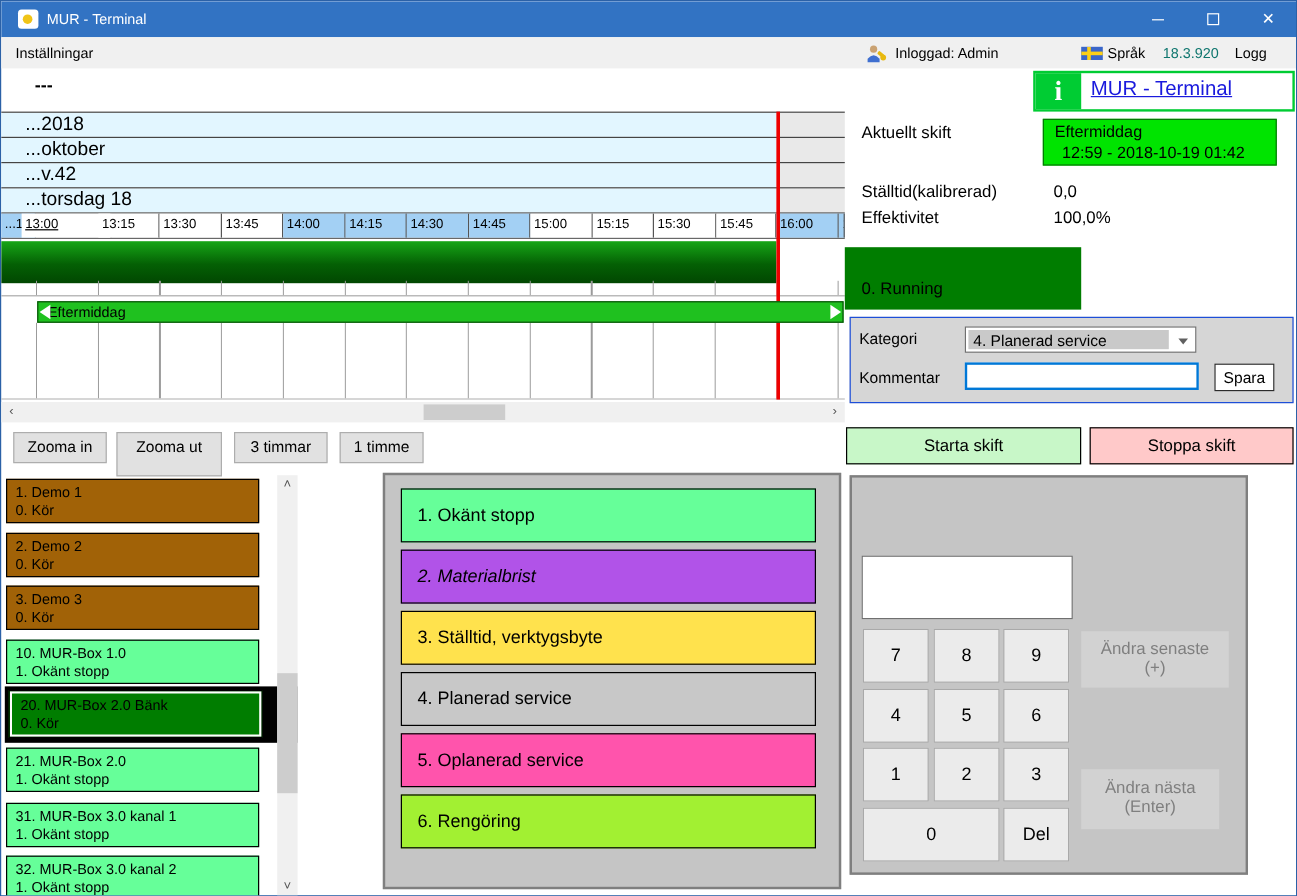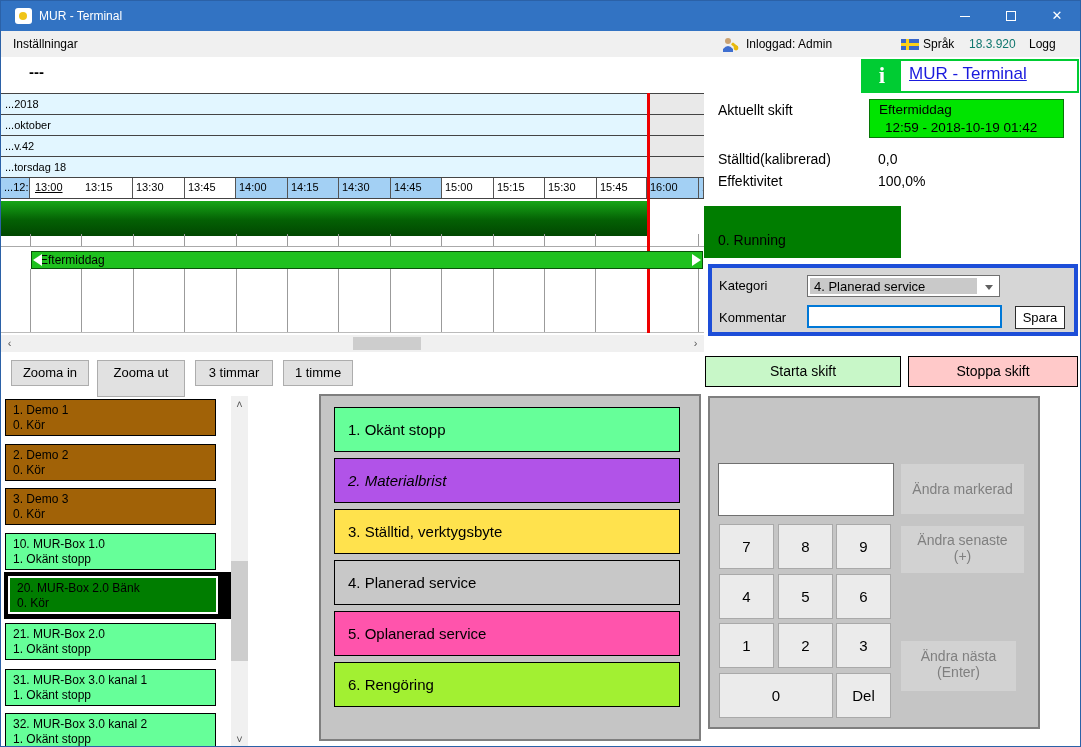--- a/index.html
+++ b/index.html
@@ -16,21 +16,21 @@
   .wbtn .sq{position:absolute;left:18px;top:10px;width:10px;height:10px;border:1px solid #fff;}
   .wbtn .x{font-size:13px;line-height:30px;}
   
   .menubar{left:0;top:30px;width:100%;height:26px;background:#f0f0f0;font-size:12px;color:#000;}
   .menubar span{line-height:26px;}
   .flag{top:8px;width:18px;height:11px;background:#3a66c9;overflow:hidden;}
   .flag::before{content:"";position:absolute;left:0;top:4px;width:18px;height:3px;background:#fdd017;}
   .flag::after{content:"";position:absolute;left:5px;top:0;width:3px;height:11px;background:#fdd017;}
   
   .mlabel{left:28px;top:62px;font-size:15px;font-weight:bold;}
-  .srow{left:0;width:703px;height:21px;border-top:1px solid #444;font-size:11px;line-height:20px;padding-left:4px;background:linear-gradient(to right,#e2f6ff 0 646px,#e9e9e9 646px);}
+  .srow{left:0;width:703px;height:21px;border-top:1px solid #444;font-size:16px;line-height:20px;padding-left:20px;background:linear-gradient(to right,#e2f6ff 0 646px,#e9e9e9 646px);}
   .timerow{left:0;top:176px;width:703px;height:22px;border-top:1px solid #444;border-bottom:1px solid #444;}
   .tcell{top:0;height:20px;border-right:1px solid #555;font-size:11px;line-height:19px;padding-left:3px;background:#fff;overflow:hidden;}
   .tcell.hl{background:#a3d0f4;}
   .runbar{left:0;top:200px;width:646px;height:35px;background:linear-gradient(#17a617,#046004 55%,#014701);}
   .gridA{left:0;top:233px;width:703px;height:13px;border-bottom:1px solid #aaa;background:repeating-linear-gradient(to right,#9b9b9b 0 1px,transparent 1px 51.4px);background-position:29px 0;}
   .gridB{left:0;top:268px;width:703px;height:64px;border-bottom:1px solid #bbb;background:repeating-linear-gradient(to right,#9b9b9b 0 1px,transparent 1px 51.4px);background-position:29px 0;}
   .redline{left:646px;top:92px;width:3px;height:240px;background:#ee0000;z-index:2;}
   .shiftbar{left:30px;top:250px;width:672px;height:18px;background:#1fc11f;border:1px solid #0a500a;z-index:3;font-size:12px;line-height:16px;color:#000;padding-left:8px;}
   .arrL{position:absolute;left:1px;top:2px;width:0;height:0;border-top:6px solid transparent;border-bottom:6px solid transparent;border-right:9px solid #fff;}
   .arrR{position:absolute;right:1px;top:2px;width:0;height:0;border-top:6px solid transparent;border-bottom:6px solid transparent;border-left:9px solid #fff;}
@@ -49,21 +49,21 @@
   
   .catpanel{left:318px;top:393px;width:382px;height:347px;background:#c5c5c5;border:2px solid #7f7f7f;}
   .catbtn{left:13px;width:346px;height:45px;border:1px solid #000;font-size:15px;line-height:43px;padding-left:13px;color:#000;}
   
   .infobox{left:860px;top:58px;width:218px;height:34px;border:2px solid #00cc33;background:#fff;}
   .infoicon{left:0;top:0;width:38px;height:30px;background:#00cc33;color:#fff;text-align:center;font-family:"Liberation Serif",serif;font-size:23px;font-weight:bold;line-height:29px;}
   .infolink{left:46px;top:3px;font-size:17px;color:#1a1add;text-decoration:underline;}
   .rlabel{font-size:14px;color:#000;}
   .shiftbox{left:868px;top:98px;width:195px;height:39px;background:#00e400;border:1px solid #067806;font-size:13.5px;line-height:18px;padding:1px 0 0 9px;}
   .runningbox{left:703px;top:205px;width:197px;height:52px;background:#007d00;font-size:14px;color:#000;padding:26px 0 0 14px;}
-  .formpanel{left:707px;top:263px;width:370px;height:72px;background:#d6d6d6;border:4px solid #1d4ed8;}
+  .formpanel{left:707px;top:263px;width:370px;height:72px;background:#d6d6d6;border:1px solid #1d4ed8;}
   .combo{left:95px;top:7px;width:193px;height:22px;background:#fff;border:1px solid #707070;}
   .combosel{position:absolute;left:2px;top:2px;right:22px;bottom:2px;background:#c9c9c9;font-size:13px;line-height:16px;padding:1px 0 0 4px;}
   .chev{position:absolute;right:6px;top:9px;width:0;height:0;border-left:4px solid transparent;border-right:4px solid transparent;border-top:5px solid #606060;}
   .cinput{left:95px;top:37px;width:195px;height:23px;background:#fff;border:2px solid #0078d7;font-size:13px;padding:0 2px;outline:none;}
   .sparabtn{left:303px;top:38px;width:50px;height:23px;background:#fff;border:1px solid #2c2c2c;font-size:13px;line-height:21px;text-align:center;}
   .startbtn{left:704px;top:355px;width:196px;height:31px;background:#c8f7c8;border:1px solid #000;font-size:14px;line-height:29px;text-align:center;}
   .stopbtn{left:907px;top:355px;width:170px;height:31px;background:#ffc9c9;border:1px solid #000;font-size:14px;line-height:29px;text-align:center;}
   
   .numpanel{left:707px;top:395px;width:332px;height:333px;background:#c5c5c5;border:2px solid #7f7f7f;}
   .display{left:8px;top:65px;width:176px;height:53px;background:#fff;border:1px solid #707070;}
@@ -106,21 +106,21 @@
 
   <div class="abs mlabel">---</div>
 
   <div class="abs srow" style="top:92px;">...2018</div>
   <div class="abs srow" style="top:113px;">...oktober</div>
   <div class="abs srow" style="top:134px;">...v.42</div>
   <div class="abs srow" style="top:155px;">...torsdag 18</div>
 
   <div class="abs timerow">
     <div class="abs tcell hl" style="left:0;width:29px;">...12:</div>
-    <div class="abs tcell" style="left:31px;width:75px;text-decoration:underline;">13:00</div>
+    <div class="abs tcell" style="left:17px;width:75px;text-decoration:underline;">13:00</div>
     <div class="abs tcell" style="left:81px;width:51px;">13:15</div>
     <div class="abs tcell" style="left:132px;width:52px;">13:30</div>
     <div class="abs tcell" style="left:184px;width:51px;">13:45</div>
     <div class="abs tcell hl" style="left:235px;width:52px;">14:00</div>
     <div class="abs tcell hl" style="left:287px;width:51px;">14:15</div>
     <div class="abs tcell hl" style="left:338px;width:52px;">14:30</div>
     <div class="abs tcell hl" style="left:390px;width:51px;">14:45</div>
     <div class="abs tcell" style="left:441px;width:52px;">15:00</div>
     <div class="abs tcell" style="left:493px;width:51px;">15:15</div>
     <div class="abs tcell" style="left:544px;width:52px;">15:30</div>
@@ -226,21 +226,20 @@
     <span class="abs" style="left:7px;top:42px;font-size:13px;">Kommentar</span>
     <input class="abs cinput" value="" style="">
     <div class="abs sparabtn">Spara</div>
   </div>
 
   <div class="abs stopbtn">Stoppa skift</div>
   <div class="abs startbtn">Starta skift</div>
 
   <div class="abs numpanel">
     <div class="abs display"></div>
-    <div class="abs graybtn" style="left:191px;top:66px;width:123px;height:50px;line-height:50px;">Ändra markerad</div>
     <div class="abs graybtn" style="left:191px;top:128px;width:123px;height:47px;padding-top:6px;">
       <div>Ändra senaste</div>
       <div>(+)</div>
     </div>
     <div class="abs key" style="left:9px;top:126px;width:55px;height:45px;">7</div>
     <div class="abs key" style="left:68px;top:126px;width:55px;height:45px;">8</div>
     <div class="abs key" style="left:126px;top:126px;width:55px;height:45px;">9</div>
     <div class="abs key" style="left:9px;top:176px;width:55px;height:45px;">4</div>
     <div class="abs key" style="left:68px;top:176px;width:55px;height:45px;">5</div>
     <div class="abs key" style="left:126px;top:176px;width:55px;height:45px;">6</div>

